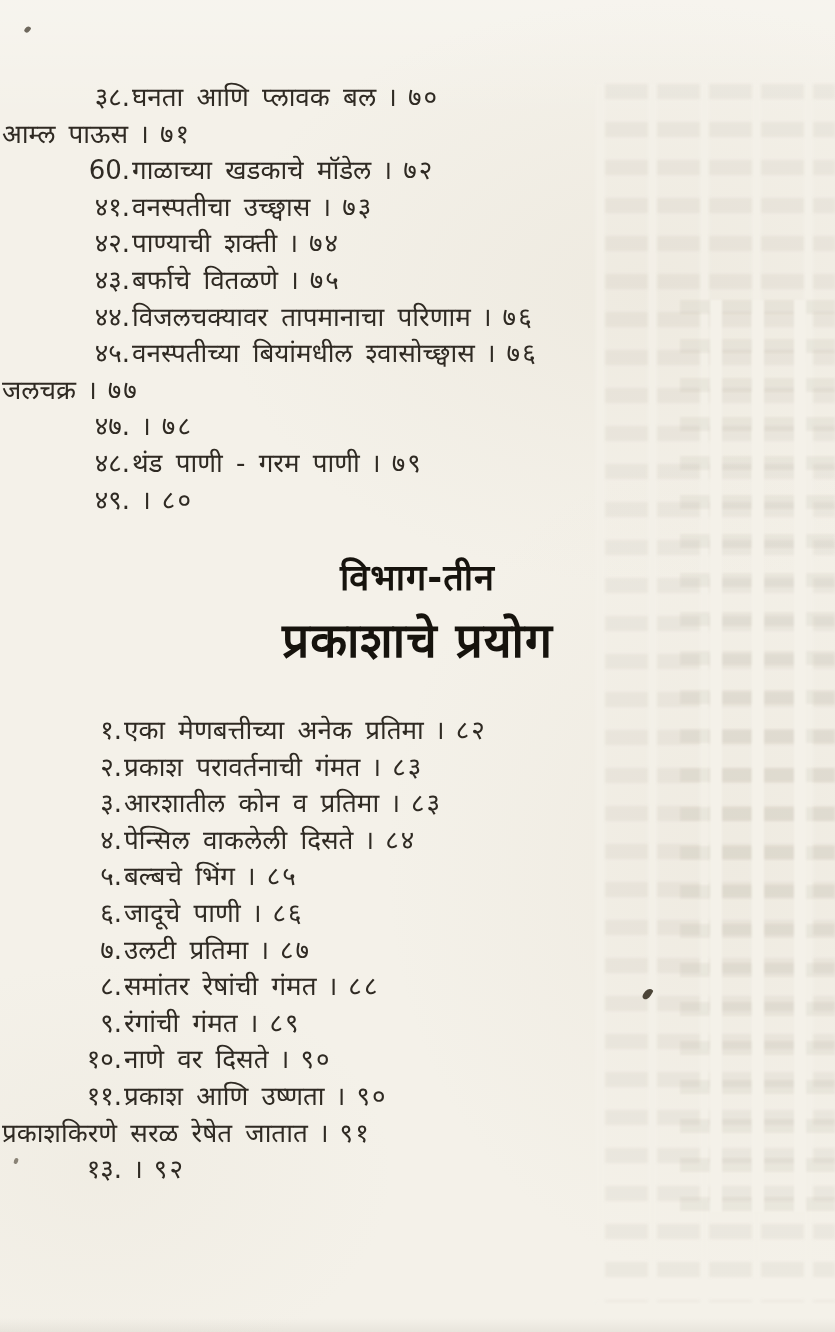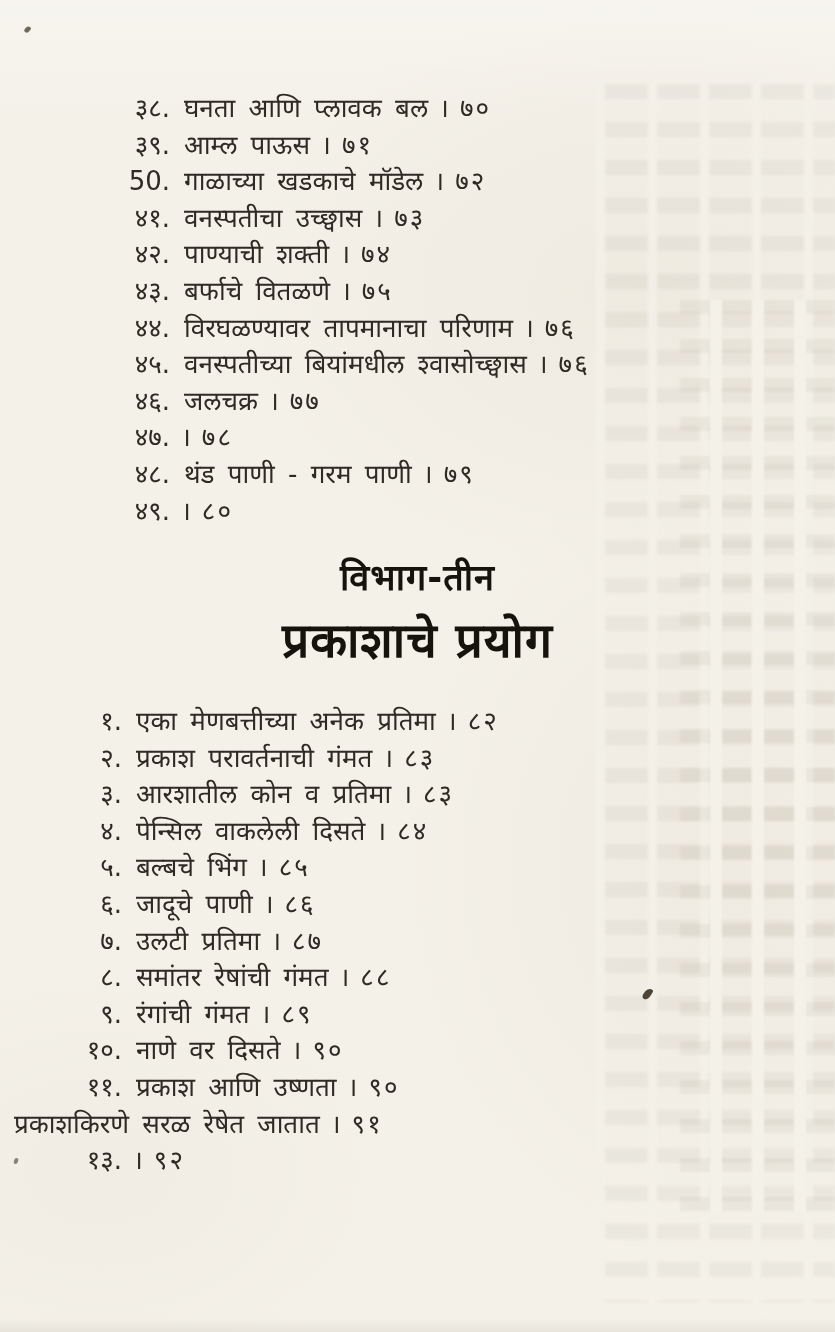--- a/index.html
+++ b/index.html
@@ -39,28 +39,28 @@
       repeating-linear-gradient(180deg, rgba(124,112,90,0.07) 0 14px, rgba(124,112,90,0) 14px 39px);
     filter:blur(1.2px);
     pointer-events:none;
   }
   .speck{position:absolute;display:block;}
   .s1{left:25px;top:26px;width:5px;height:7px;background:#6e685d;border-radius:70% 30% 60% 40%;transform:rotate(38deg);}
   .s2{left:644px;top:988px;width:7px;height:12px;background:#4c4538;border-radius:80% 20% 70% 50%;transform:rotate(32deg);}
   .s3{left:14px;top:1158px;width:4px;height:6px;background:#8a8376;border-radius:60% 40% 50% 50%;transform:rotate(20deg);}
 
   .toc{position:absolute;left:0;right:0;}
-  .toc1{top:90px;padding-left:40px;}
+  .toc1{top:70px;}
   .toc2{top:703px;}
   .row{display:flex;align-items:baseline;height:36.6px;font-size:26px;line-height:36.6px;white-space:nowrap;}
   .num{flex:0 0 auto;width:130px;text-align:right;}
   .toc2 .num{width:122px;}
-  .title{margin-left:14px;word-spacing:5px;}
+  .title{margin-left:2px;word-spacing:5px;}
   .danda{margin:0 11px;}
-  .pageno{letter-spacing:2px;}
+  .pageno{letter-spacing:2px;margin-top:9px;}
 
   .heading{position:absolute;left:0;right:0;text-align:center;font-weight:bold;color:#16130d;}
   .h1{top:557px;font-size:36px;line-height:42px;letter-spacing:1px;}
   .h2{top:618px;font-size:48px;line-height:44px;letter-spacing:1px;}
 </style>
 </head>
 <body>
 
 <div class="page">
 
@@ -72,28 +72,27 @@
 
   <div class="toc toc1" id="toc1">
   <div class="row">
     <span class="num">३८.</span>
     <span class="title">घनता आणि प्लावक बल</span>
     <span class="danda">।</span>
     <span class="pageno">७०</span>
   </div>
 
   <div class="row">
-    <span class="num">३९.</span>
     <span class="title">आम्ल पाऊस</span>
     <span class="danda">।</span>
     <span class="pageno">७१</span>
   </div>
 
   <div class="row">
-    <span class="num">50.</span>
+    <span class="num">60.</span>
     <span class="title">गाळाच्या खडकाचे मॉडेल</span>
     <span class="danda">।</span>
     <span class="pageno">७२</span>
   </div>
 
   <div class="row">
     <span class="num">४१.</span>
     <span class="title">वनस्पतीचा उच्छ्वास</span>
     <span class="danda">।</span>
     <span class="pageno">७३</span>
@@ -108,34 +107,33 @@
 
   <div class="row">
     <span class="num">४३.</span>
     <span class="title">बर्फाचे वितळणे</span>
     <span class="danda">।</span>
     <span class="pageno">७५</span>
   </div>
 
   <div class="row">
     <span class="num">४४.</span>
-    <span class="title">विरघळण्यावर तापमानाचा परिणाम</span>
+    <span class="title">विजलचक्यावर तापमानाचा परिणाम</span>
     <span class="danda">।</span>
     <span class="pageno">७६</span>
   </div>
 
   <div class="row">
     <span class="num">४५.</span>
     <span class="title">वनस्पतीच्या बियांमधील श्वासोच्छ्वास</span>
     <span class="danda">।</span>
     <span class="pageno">७६</span>
   </div>
 
   <div class="row">
-    <span class="num">४६.</span>
     <span class="title">जलचक्र</span>
     <span class="danda">।</span>
     <span class="pageno">७७</span>
   </div>
 
   <div class="row">
     <span class="num">४७.</span>
     <span class="danda">।</span>
     <span class="pageno">७८</span>
   </div>

